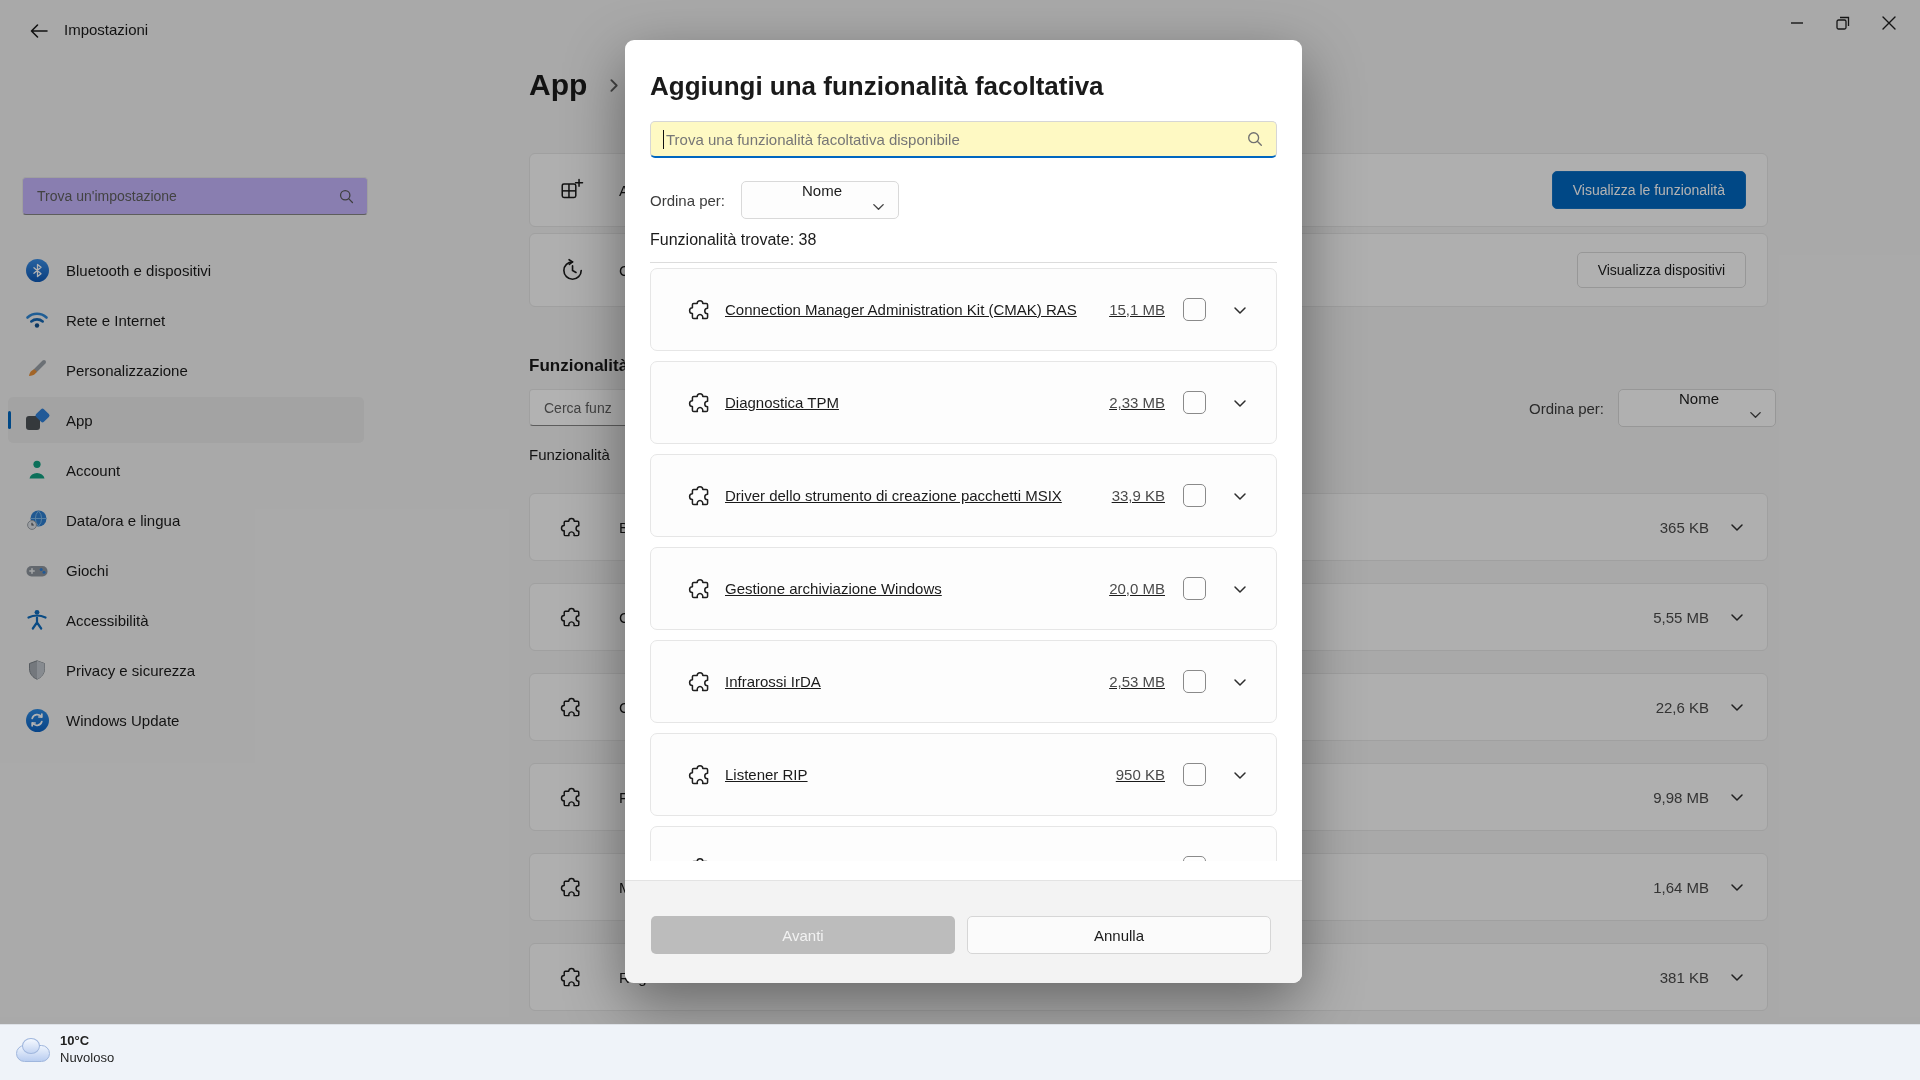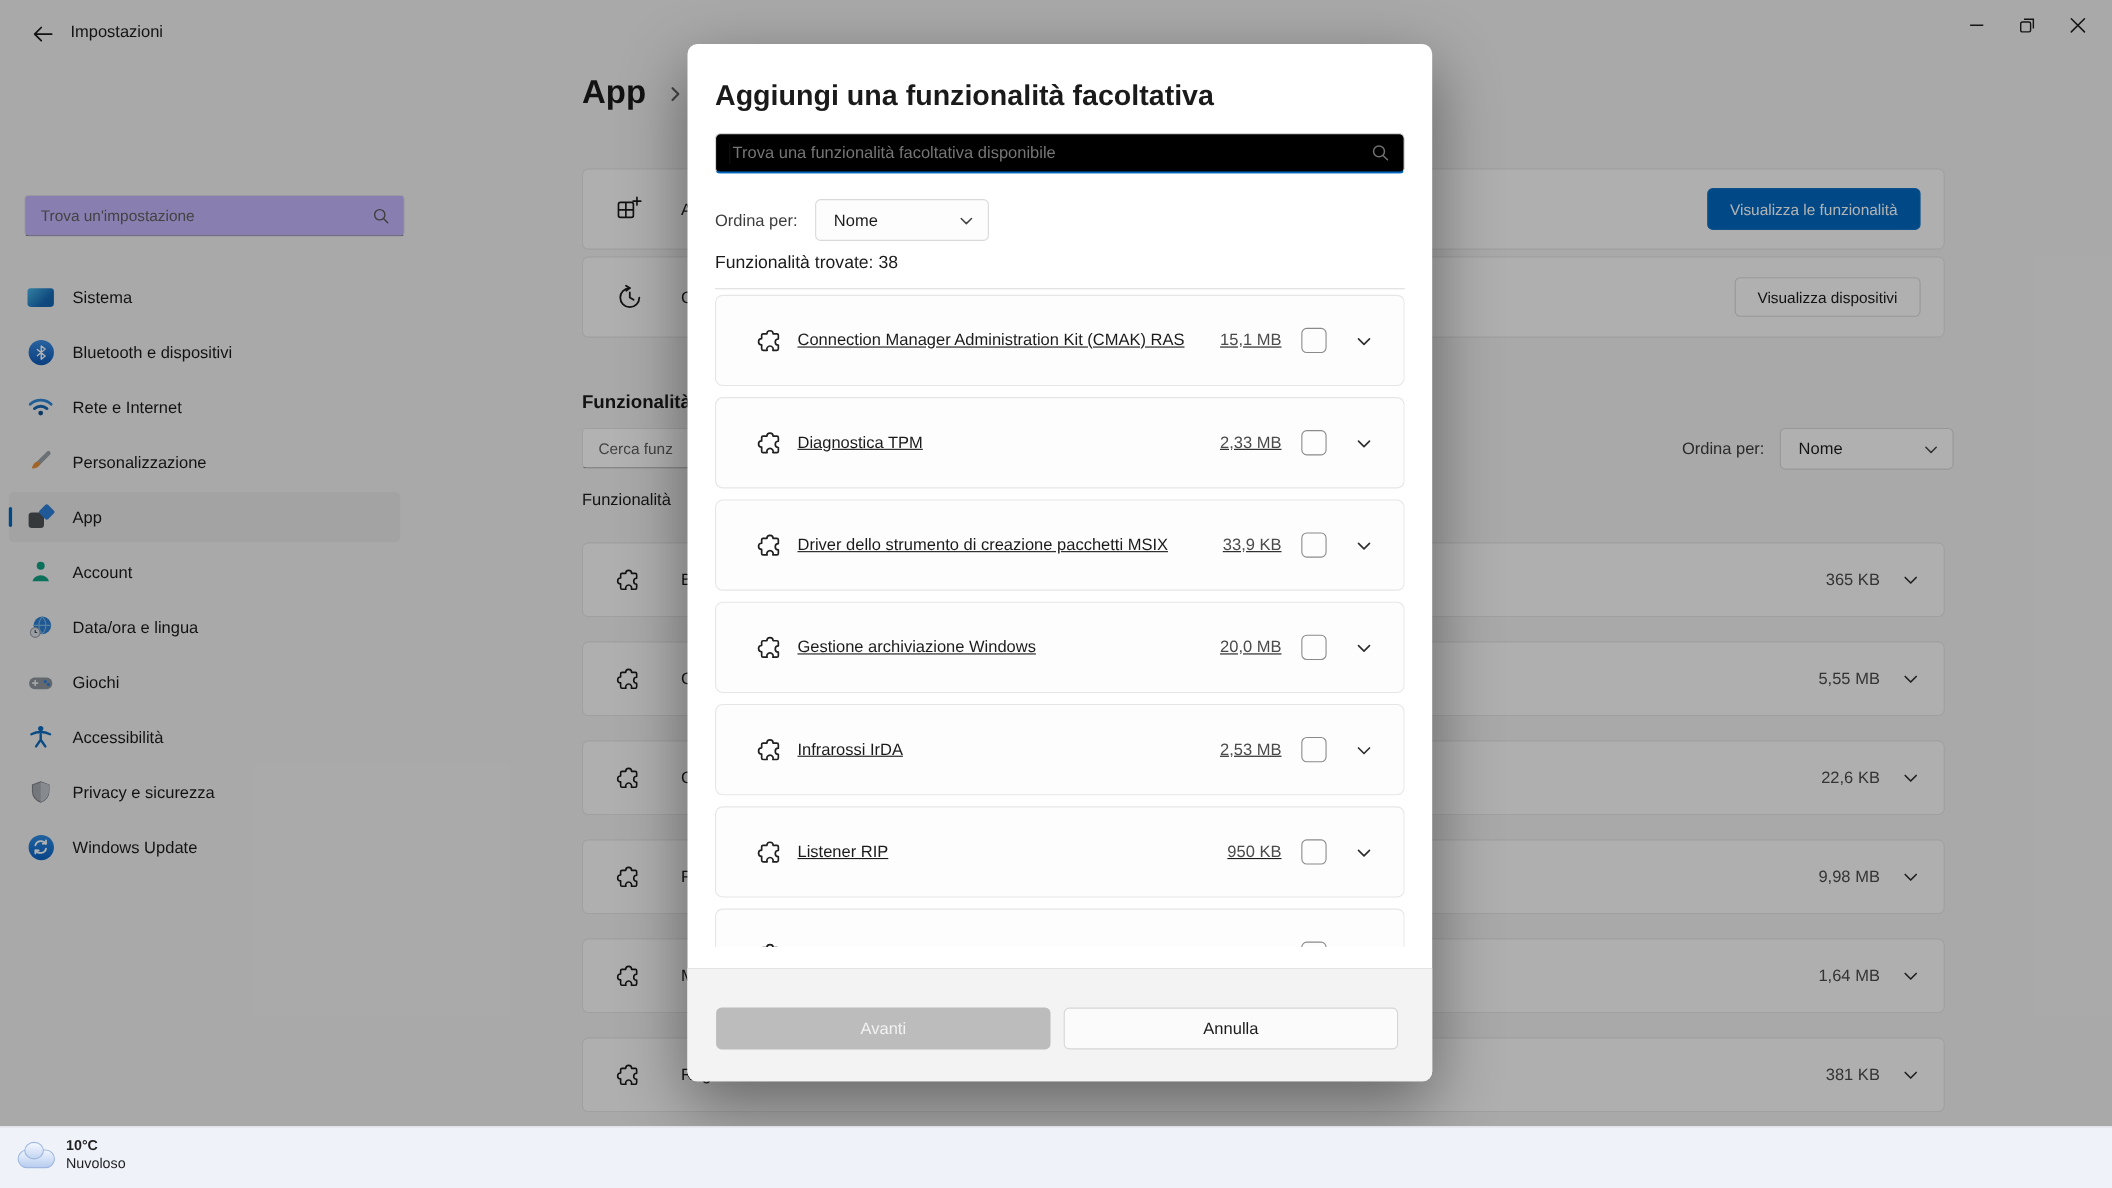--- a/index.html
+++ b/index.html
@@ -34,29 +34,29 @@
   .btn-plain{ margin-left:auto; background:#fdfdfd; color:#1b1b1b; border:1px solid #d9d9d9; border-radius:5px; height:36px; padding:0 20px; font-size:14px; display:flex; align-items:center; }
   .sec-head{ left:529px; top:356px; font-size:17px; font-weight:700; }
   .main-search{ left:529px; top:389px; width:410px; height:37px; background:#fff; border:1px solid #e5e5e5; border-bottom:1px solid #868686; border-radius:4px; display:flex; align-items:center; padding:0 14px; }
   .main-search .ph{ color:#606060; font-size:14px; }
   .list-label{ left:529px; top:446px; font-size:15px; }
   .bg-row{ left:529px; width:1239px; height:68px; background:#fbfbfb; border:1px solid #e5e5e5; border-radius:6px; display:flex; align-items:center; padding:0 22px 0 29px; }
   .bg-row .nm{ margin-left:35px; font-size:15px; }
   .bg-row .sz{ margin-left:auto; margin-right:20px; font-size:15px; color:#4b4b4b; }
   .sort-bg{ left:1529px; top:389px; display:flex; align-items:center; }
   .sort-bg .sl{ font-size:15px; color:#3d3d3d; margin-right:14px; }
-  .dd{ width:158px; height:38px; background:#fdfdfd; border:1px solid #d9d9d9; border-radius:5px; display:flex; align-items:center; padding:0 12px 0 16px; font-size:15px; }
+  .dd{ width:158px; height:38px; background:#fdfdfd; border:1px solid #d9d9d9; border-radius:5px; display:flex; align-items:center; padding:0 12px 0 16px; font-size:15px;flex-direction:column; }
   .dd .chev{ margin-left:auto; color:#454545; }
 
   .dim{ position:absolute; left:0; top:0; width:1920px; height:1024px; background:rgba(0,0,0,0.30); z-index:10; }
 
   
   .dialog{ position:absolute; left:625px; top:40px; width:677px; height:943px; background:#fff; border-radius:9px; box-shadow:0 20px 60px rgba(0,0,0,0.42); z-index:20; }
   .dlg-title{ left:25px; top:31px; font-size:26px; font-weight:600; color:#1a1a1a; }
-  .dlg-search{ left:25px; top:81px; width:627px; height:37px; background:#000000; border:1px solid #d6d6d6; border-bottom:2px solid var(--accent); border-radius:5px; display:flex; align-items:center; padding:0 12px; }
+  .dlg-search{ left:25px; top:81px; width:627px; height:37px; background:#fef9c3; border:1px solid #d6d6d6; border-bottom:2px solid var(--accent); border-radius:5px; display:flex; align-items:center; padding:0 12px; }
   .caret{ width:1px; height:19px; background:#111; margin-right:2px; }
   .dlg-search .ph{ color:#767676; font-size:15px; flex:1; }
   .dlg-sort{ left:25px; top:141px; display:flex; align-items:center; }
   .dlg-sort .sl{ font-size:15px; color:#3d3d3d; margin-right:16px; }
   .dlg-count{ left:25px; top:191px; font-size:16px; }
   .dlg-divider{ left:25px; top:222px; width:627px; height:1px; background:#dcdcdc; }
   .dlg-list{ left:25px; top:227px; width:627px; height:594px; overflow:hidden;text-decoration:underline; }
   .feat{ width:627px; height:83px; margin-top:10px; background:#fdfdfd; border:1px solid #e6e6e6; border-radius:7px; display:flex; align-items:center; padding:0 28px 0 36px; }
   .feat:first-child{ margin-top:1px; }
   .feat .nm{ margin-left:12px; font-size:15px; line-height:1.32; width:372px; }
@@ -237,26 +237,20 @@
   </div>
 
   <div class="abs side-search">
     <span class="ph">Trova un'impostazione</span>
     <svg width="17" height="17" color="#5a5a5a">
         <use href="#i-search"></use>
       </svg>
   </div>
 
   <div class="abs nav">
-    <div class="nav-item">
-      <span class="ic">
-          <span class="sistema-ic"></span>
-        </span>
-      <span>Sistema</span>
-    </div>
     <div class="nav-item">
       <span class="ic">
           <span class="round-blue">
             <svg width="17" height="17">
               <use href="#i-bluetooth"></use>
             </svg>
           </span>
         </span>
       <span>Bluetooth e dispositivi</span>
     </div>

